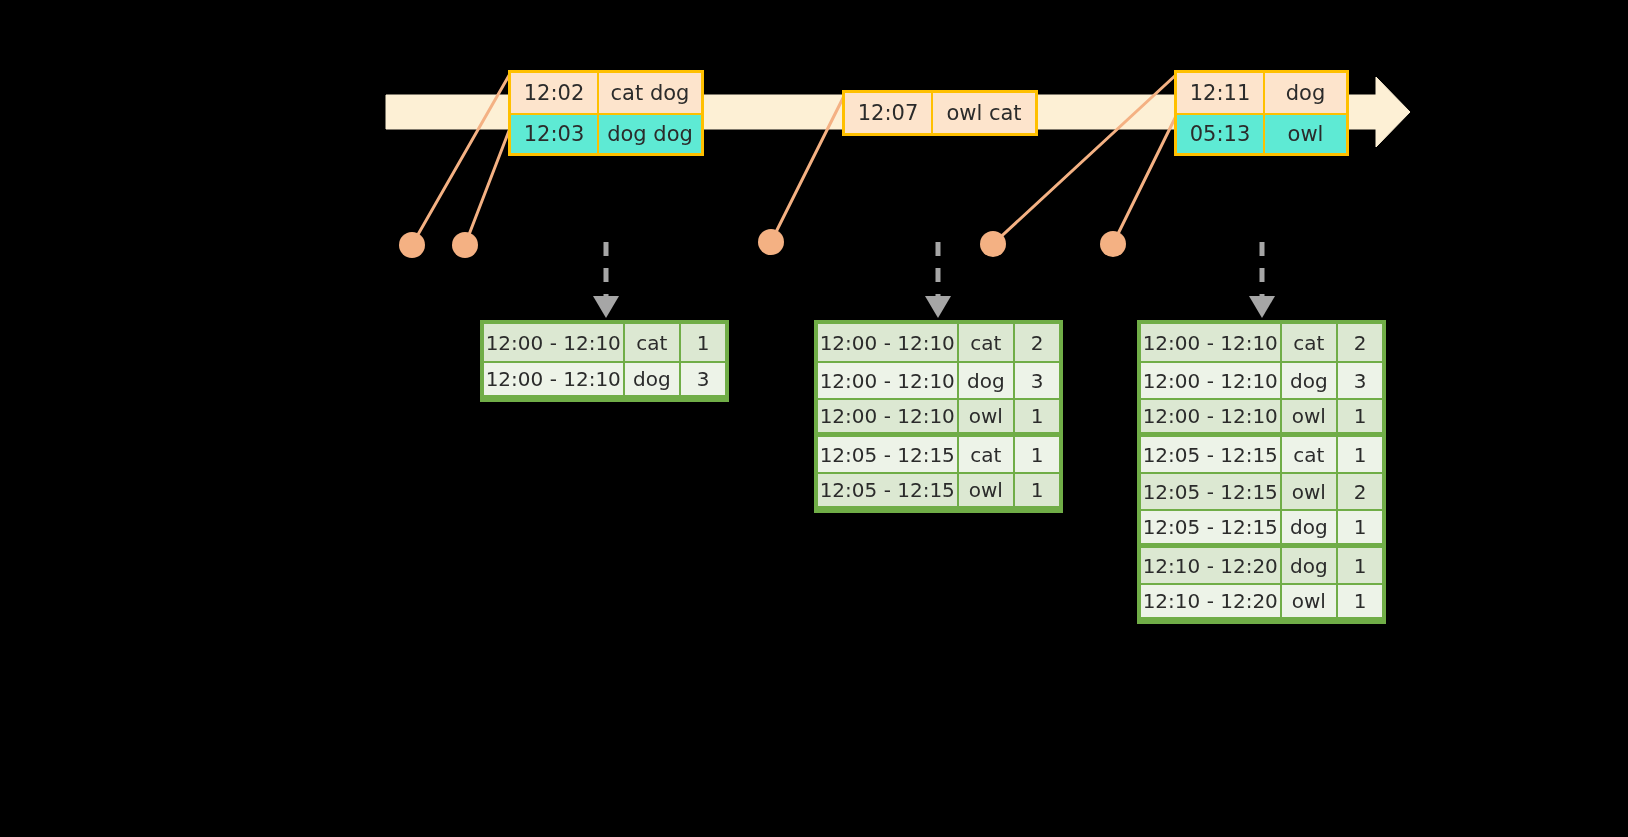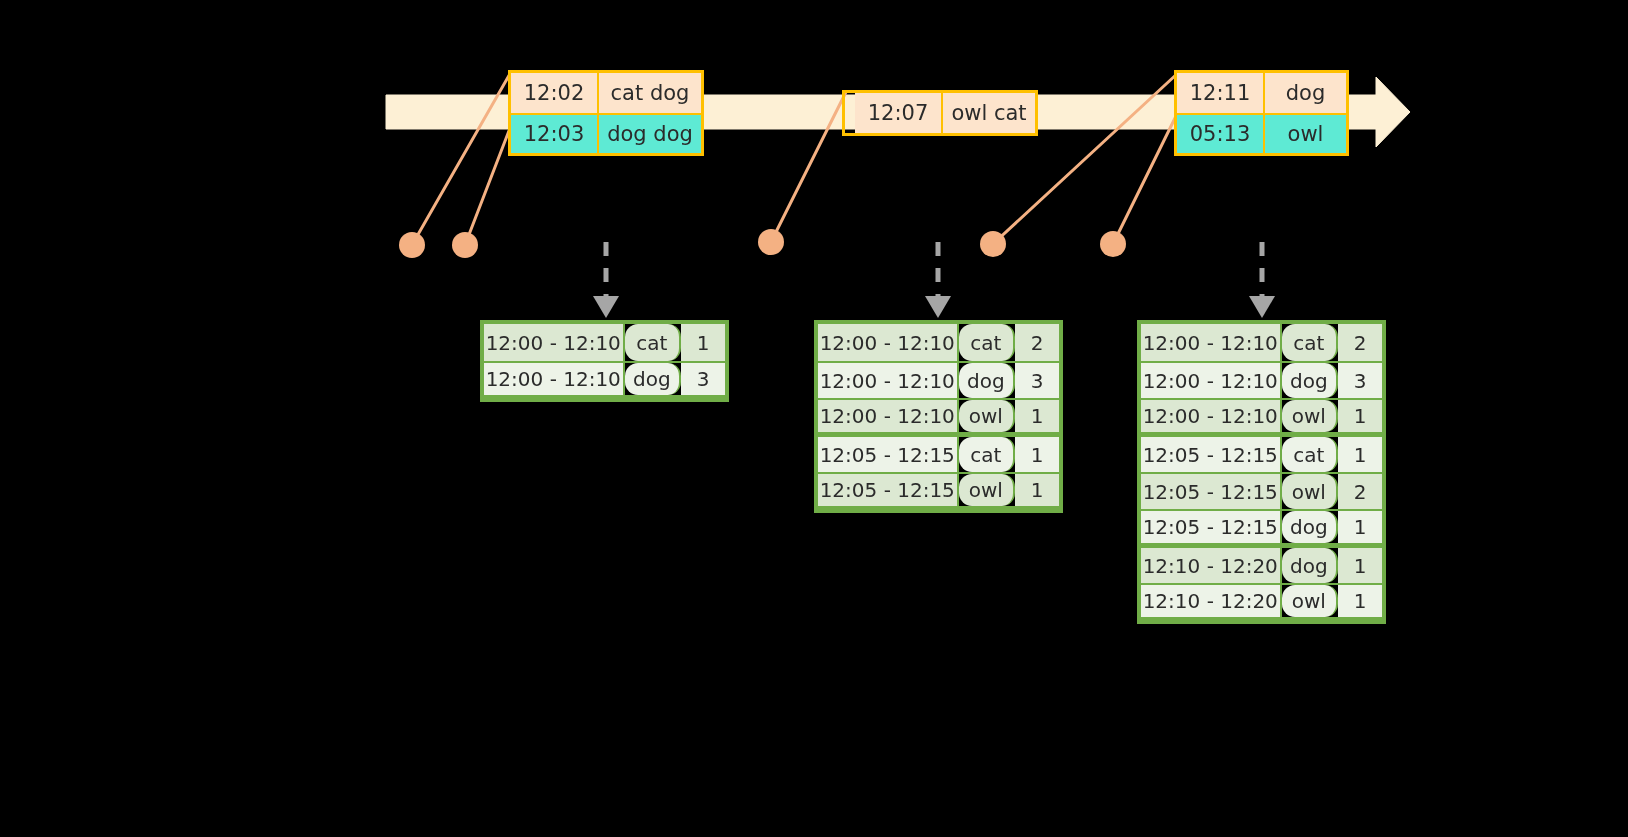--- a/index.html
+++ b/index.html
@@ -95,21 +95,20 @@
     font-size: 20px;
     color: #2b2b2b;
     line-height: 1;
   }
   .res-row .cell.win {
     border-right: 2px solid #70AD47;
   }
   .res-row .cell.key {
     border-right: 2px solid #70AD47;
     width: 58px;
-    border-radius: 13px;
   }
   .res-row .cell.cnt {
     width: 45px;
   }
   .res-row.shade-a .cell { background: #DCE8D2; }
   .res-row.shade-b .cell { background: #EDF3E8; }
 </style>
 </head>
 <body>
 
@@ -153,21 +152,21 @@
       <div class="event-box" style="left: 502px; top: 60px; width: 196px;">
         <div class="event-row shade-a">
           <div class="cell time">12:02</div>
           <div class="cell words">cat dog</div>
         </div>
         <div class="event-row shade-b">
           <div class="cell time">12:03</div>
           <div class="cell words">dog dog</div>
         </div>
       </div>
-      <div class="event-box" style="left: 836px; top: 80px; width: 196px; padding-left: 10px;">
+      <div class="event-box" style="left: 836px; top: 80px; width: 196px;">
         <div class="event-row shade-a">
           <div class="cell time">12:07</div>
           <div class="cell words">owl cat</div>
         </div>
       </div>
       <div class="event-box" style="left: 1168px; top: 60px; width: 175px; text-align: center;">
         <div class="event-row shade-a">
           <div class="cell time">12:11</div>
           <div class="cell words">dog</div>
         </div>

